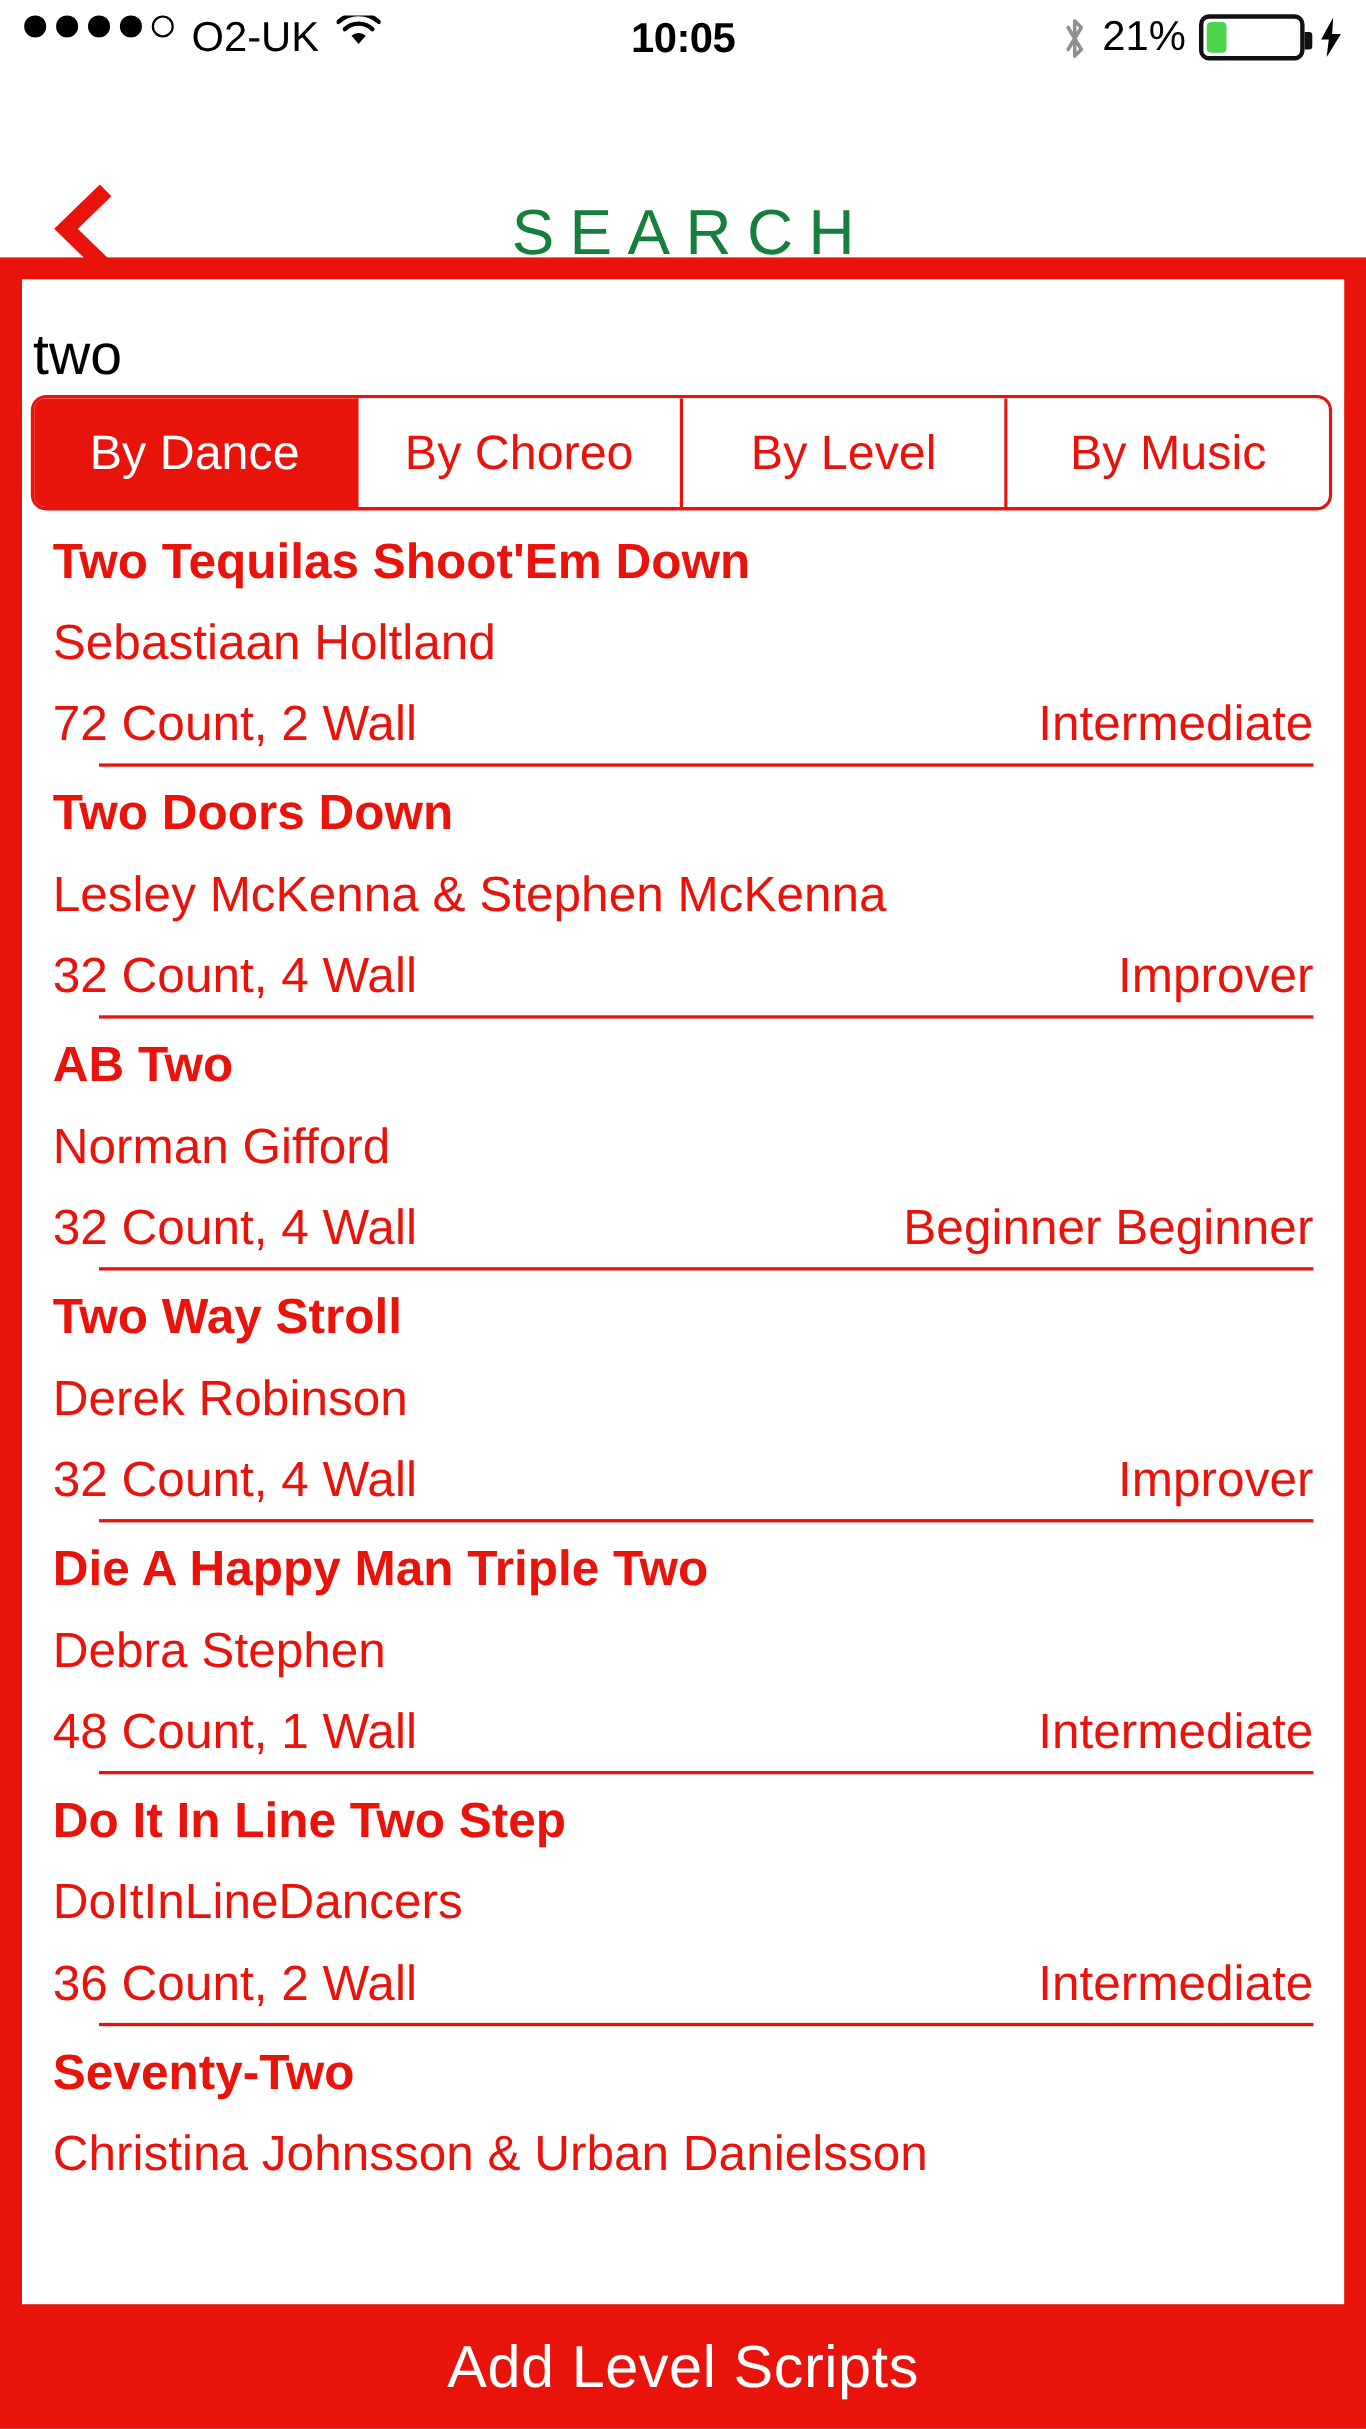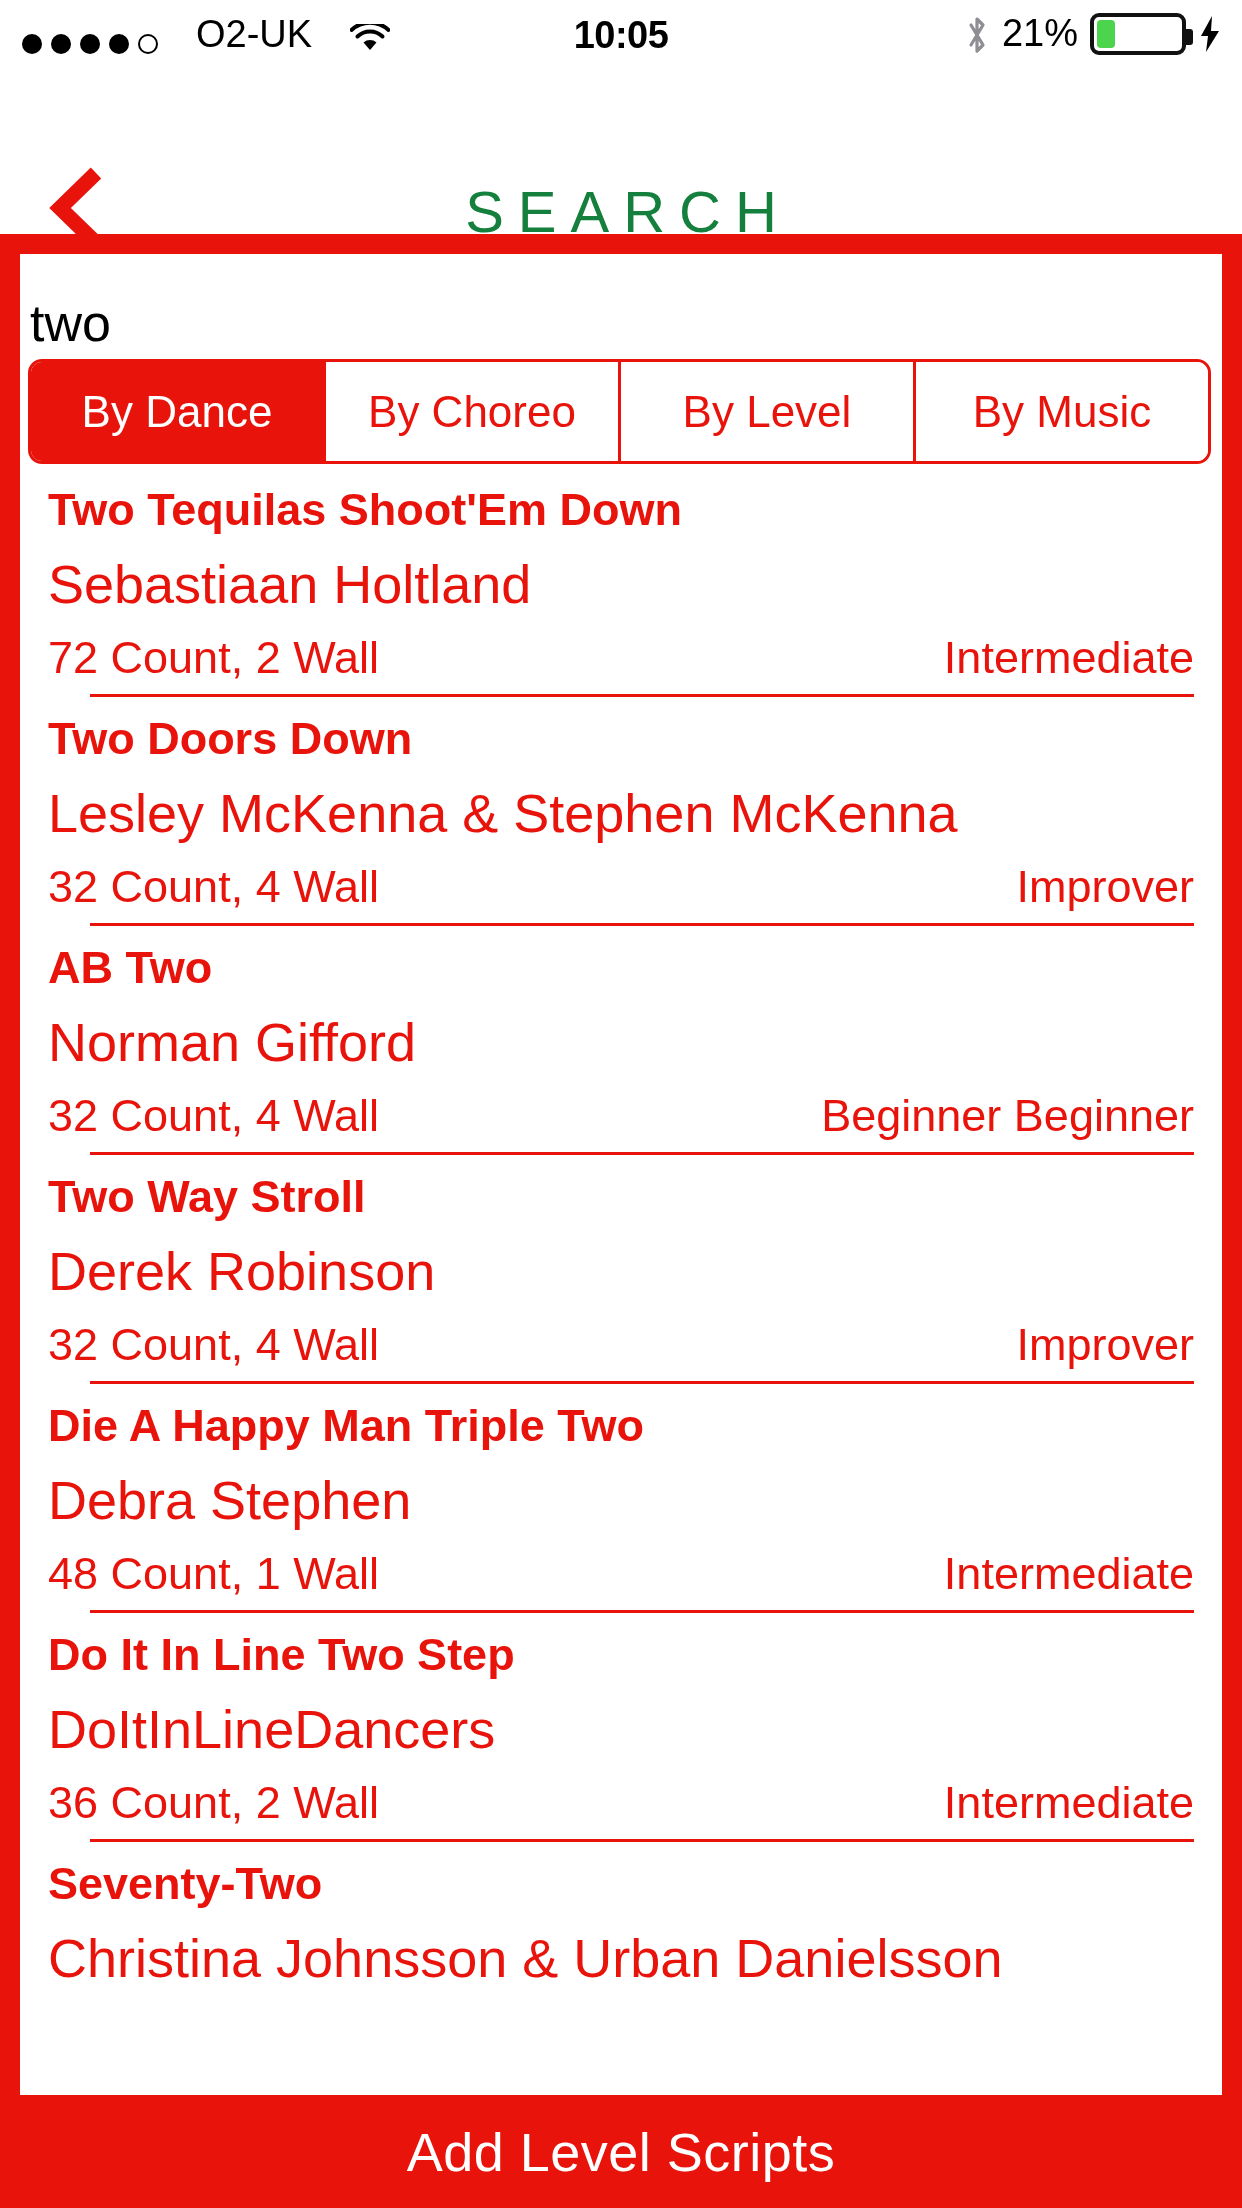--- a/index.html
+++ b/index.html
@@ -9,21 +9,21 @@
     font-family:"Liberation Sans", sans-serif;
     overflow:hidden;
   }
   #app { position:relative; width:1242px; height:2208px; background:#ffffff; }
 
   
   .statusbar{
     position:absolute; top:0; left:0; width:1242px; height:68px;
     background:#ffffff; color:#000;
   }
-  .sb-left{ position:absolute; left:22px; top:14px; display:flex; align-items:flex-end;gap:22px; }
+  .sb-left{ position:absolute; left:22px; top:14px; display:flex; align-items:flex-start; }
   .sb-dots{ display:flex; align-items:center; gap:9px; margin-right:16px; }
   .dot{ width:20px; height:20px; border-radius:50%; background:#000; }
   .dot.hollow{ background:transparent; border:2.5px solid #000; }
   .sb-carrier{ font-size:38px; letter-spacing:0px; line-height:40px; font-weight:400; }
   .sb-wifi{ margin-left:16px; width:40px; height:30px; position:relative; }
   .sb-center{
     position:absolute; left:0; top:14px; width:1242px; text-align:center;
     font-size:38px; font-weight:700; letter-spacing:-0.5px;
   }
   .sb-right{ position:absolute; right:20px; top:12px; display:flex; align-items:center; gap:12px; }
@@ -97,21 +97,21 @@
   .results{
     position:absolute; top:214px; left:0; width:1202px; height:1627px;
     overflow:hidden;
   }
   .row{ position:relative; padding:0 22px 0 28px; }
   .row .title{
     font-size:45px; font-weight:700; color:#e8140c;
     line-height:48px; padding-top:18px; white-space:nowrap;
   }
   .row .choreo{
-    font-size:54px; font-weight:400; color:#e8140c;
+    font-size:45px; font-weight:400; color:#e8140c;
     line-height:48px; padding-top:26px; white-space:nowrap;
   }
   .row .meta{
     display:flex; justify-content:space-between; align-items:baseline;
     font-size:45px; font-weight:400; color:#e8140c;
     line-height:48px; padding-top:26px; padding-bottom:12px;gap:10px;
   }
   .row .meta .level{ padding-right:6px; }
   .row .divider{
     height:3px; background:#e8140c; margin-left:42px; margin-right:6px;

